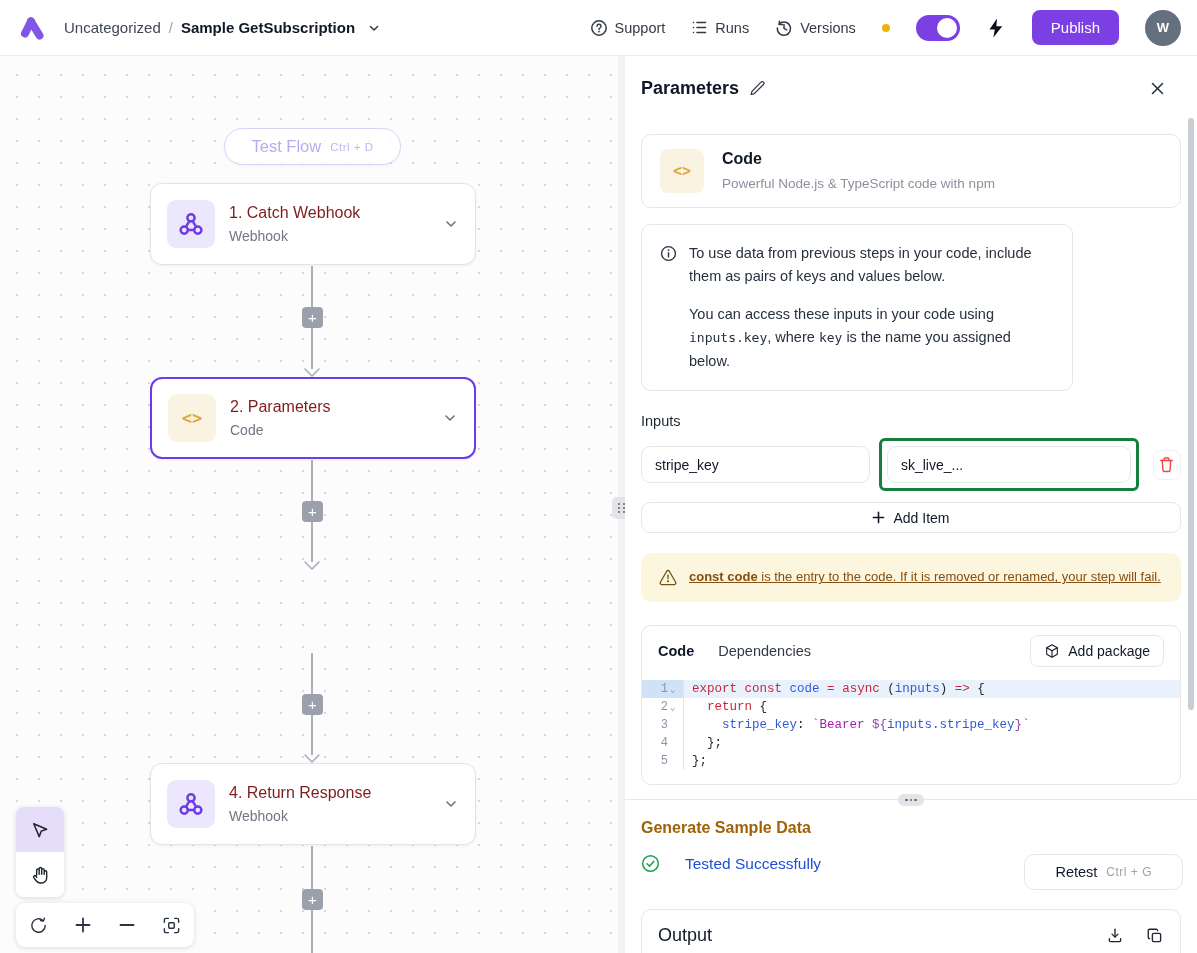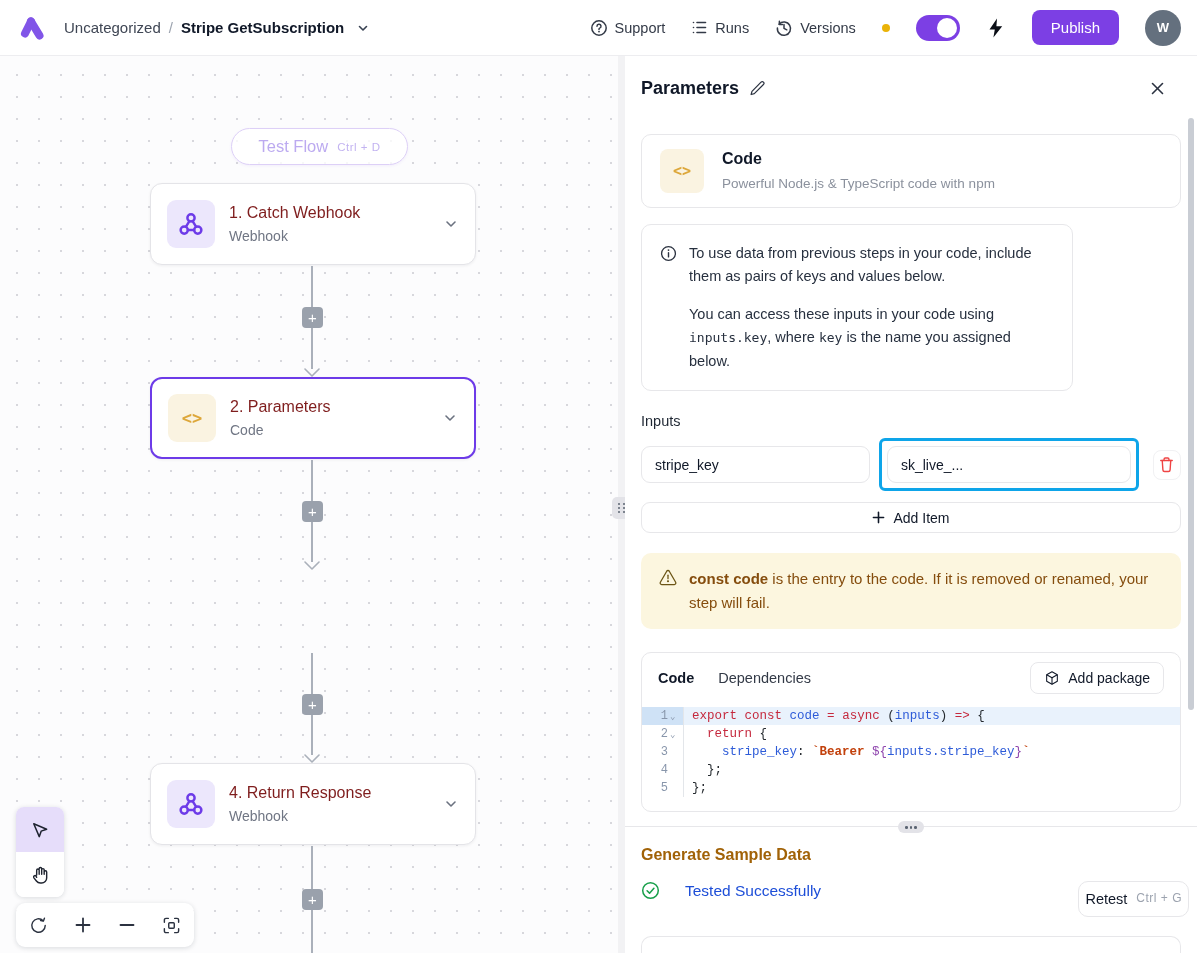--- a/index.html
+++ b/index.html
@@ -31,21 +31,21 @@
             background-color:#fcfcfd;
             background-image:radial-gradient(#d7d7dc 1.1px, transparent 1.1px);
             background-size:22px 22px; background-position:6px 8px; }
   .split-divider { width:7px; background:#f2f2f4; position:relative; flex:0 0 auto; cursor:col-resize; }
   .split-handle { position:absolute; left:-6px; top:441px; width:19px; height:22px; border-radius:5px;
                   background:#e3e3e8; display:flex; align-items:center; justify-content:center; }
   .split-handle .dg { display:grid; grid-template-columns:repeat(2,3px); gap:2px; }
   .split-handle .dg i { width:2px; height:2px; border-radius:50%; background:#5b6472; }
 
   
-  .testflow { position:absolute; left:231px; top:72px; width:177px; height:37px; border-radius:19px;
+  .testflow { position:absolute; left:224px; top:72px; width:177px; height:37px; border-radius:19px;
               background:rgba(255,255,255,.8); border:1px solid #ddd0f7; display:flex; align-items:center;
               justify-content:center; gap:9px; cursor:pointer; box-shadow:0 1px 3px rgba(109,59,232,.07); }
   .testflow .tf-label { color:#bcaaf0; font-size:16.5px; }
   .testflow .tf-kbd { color:#c3b4f1; font-size:11.5px; letter-spacing:.5px; }
 
   .step-card { position:absolute; left:150px; width:326px; height:82px; background:#fff;
                border:1px solid #e4e4e8; border-radius:12px; box-shadow:0 1px 3px rgba(16,24,40,.06);
                display:flex; align-items:center; padding:0 16px; gap:14px; cursor:pointer; }
   .step-card.selected { border:2px solid #6d3be8; }
   .step-icon { width:48px; height:48px; border-radius:9px; display:flex; align-items:center; justify-content:center; flex:0 0 auto; }
@@ -88,62 +88,62 @@
   .note-text { font-size:14.5px; color:#27303f; line-height:1.62; }
   .note-text p + p { margin-top:14px; }
   .mono { font-family:"DejaVu Sans Mono", monospace; font-size:13px; }
 
   .inputs-label { font-size:14.5px; color:#1f2733; margin-bottom:9px; }
   .inputs-row { display:flex; align-items:center; gap:6px; margin-bottom:11px; height:53px; }
   .field { height:37px; border:1px solid #e7e7ea; border-radius:9px; padding:0 13px; font-size:14px;
            font-family:inherit; color:#101828; outline:none; background:#fff; }
   .field.key { width:244px; }
   .field.val { width:244px; }
-  .red-annotation { border:3px solid #0ea5e9; border-radius:6px; padding:5px; margin-left:3px; }
+  .red-annotation { border:3px solid #15803d; border-radius:6px; padding:5px; margin-left:3px; }
   .trash-btn { margin-left:8px; width:30px; height:30px; border:1px solid #f1f1f3; border-radius:8px;
                display:flex; align-items:center; justify-content:center; cursor:pointer; background:#fff; }
   .additem-btn { width:540px; height:31px; border:1px solid #e7e7ea; border-radius:9px; background:#fff;
                  display:flex; align-items:center; justify-content:center; gap:8px; font-size:14px; color:#101828;
                  font-family:inherit; cursor:pointer; }
 
   .warn-card { margin-top:20px; width:540px; background:#fcf6df; border-radius:10px; padding:14px 18px;
                display:flex; gap:12px; }
-  .warn-text { font-size:15px; color:#854d0e; line-height:1.6; }
+  .warn-text { font-size:13px; color:#854d0e; line-height:1.6;text-decoration:underline; }
   .warn-text b { font-weight:700; }
 
   .editor-card { margin-top:23px; width:540px; border:1px solid #e7e7ea; border-radius:10px; overflow:hidden; }
   .editor-head { display:flex; align-items:center; padding:9px 16px 7px; }
   .ed-tab { font-size:14.5px; color:#333a47; margin-right:24px; cursor:pointer; }
   .ed-tab.active { font-weight:700; color:#101828; }
   .addpkg-btn { margin-left:auto; border:1px solid #e7e7ea; border-radius:8px; background:#fff; font-family:inherit;
                 display:flex; align-items:center; gap:8px; font-size:14px; color:#101828; padding:7px 13px; cursor:pointer; }
   .editor-body { display:flex; font-family:"Liberation Mono", monospace; font-size:12.5px; padding:6px 0 14px; }
   .gutter { width:42px; flex:0 0 auto; border-right:1px solid #e3e6ea; }
   .gut-line { height:18px; display:flex; align-items:center; justify-content:flex-end; padding-right:3px; gap:2px; color:#8896ab; }
   .gut-line .lnum { font-size:12px; }
   .gut-line .fold { width:10px; font-size:9px; color:#8896ab; }
   .gut-line.active { background:#cfe2f6; }
   .codecol { flex:1; }
   .code-line { height:18px; line-height:18px; white-space:pre; padding-left:8px; }
   .code-line.active { background:#e9f2fc; }
   .tk-kw { color:#c5283d; } .tk-id { color:#2d5bd8; } .tk-pl { color:#24292e; }
-  .tk-str { color:#c2410c; font-weight:700; } .tk-int { color:#8e44ad; }
+  .tk-str { color:#a21caf; font-weight:400; } .tk-int { color:#8e44ad; }
 
   .section-divider { margin:14px -16px 0; border-top:1px solid #e7e7ea; position:relative; height:0; }
   .grip-pill { position:absolute; left:50%; top:-6px; transform:translateX(-50%); width:26px; height:12px;
                border-radius:6px; background:#e3e3e8; display:flex; align-items:center; justify-content:center; gap:2px; cursor:row-resize; }
   .grip-pill i { width:2.5px; height:2.5px; border-radius:50%; background:#5b6472; }
 
   .sample-title { margin-top:19px; font-size:16px; font-weight:700; color:#a16207; }
   .status-row { margin-top:17px; display:flex; align-items:flex-start; width:556px; }
   .status-main { flex:1; }
   .status-line { display:flex; align-items:center; gap:25px; font-size:15.5px; color:#1d4ed8; }
   .status-time { margin-top:7px; font-size:12.5px; color:#8b919d; }
   .retest-btn { border:1px solid #e7e7ea; border-radius:10px; background:#fff; font-family:inherit;
-                display:flex; align-items:flex-start; gap:9px; padding:9px 6px; cursor:pointer; margin-right:8px; }
+                display:flex; align-items:center; gap:9px; padding:9px 30px; cursor:pointer; margin-right:14px; }
   .retest-label { font-size:14.5px; color:#101828; }
   .retest-kbd { font-size:12px; color:#9ca3af; letter-spacing:.5px; }
 
   .output-card { margin-top:19px; width:540px; height:70px; border:1px solid #e7e7ea; border-radius:10px 10px 0 0; border-bottom:none; }
   .output-head { display:flex; align-items:center; padding:15px 16px; }
   .output-title { font-size:18px; color:#101828; }
   .output-icons { margin-left:auto; display:flex; gap:22px; }
   .icon-btn { display:flex; cursor:pointer; }
   svg { display:block; }
 </style>
@@ -153,21 +153,21 @@
 <header class="topbar">
   <span class="logo">
     <svg width="34" height="34" viewBox="0 0 34 34">
       <path d="M9 22.5 L15 10.5" stroke="#8155e8" stroke-width="8" stroke-linecap="round" fill="none"></path>
       <path d="M15 10.5 L23.5 24.5" stroke="#8155e8" stroke-width="8" stroke-linecap="round" fill="none"></path>
     </svg>
   </span>
   <nav class="crumb">
     <span class="cat">Uncategorized</span>
     <span class="sep">/</span>
-    <span class="flow">Stripe GetSubscription</span>
+    <span class="flow">Sample GetSubscription</span>
     <span class="crumb-chevron">
       <svg width="14" height="14" viewBox="0 0 14 14">
           <polyline points="3.5,5.5 7,9 10.5,5.5" fill="none" stroke="#374151" stroke-width="1.6" stroke-linecap="round" stroke-linejoin="round"></polyline>
         </svg>
     </span>
   </nav>
 
   <div class="topbar-right">
     <span class="nav-item">
       <svg width="18" height="18" viewBox="0 0 18 18">

